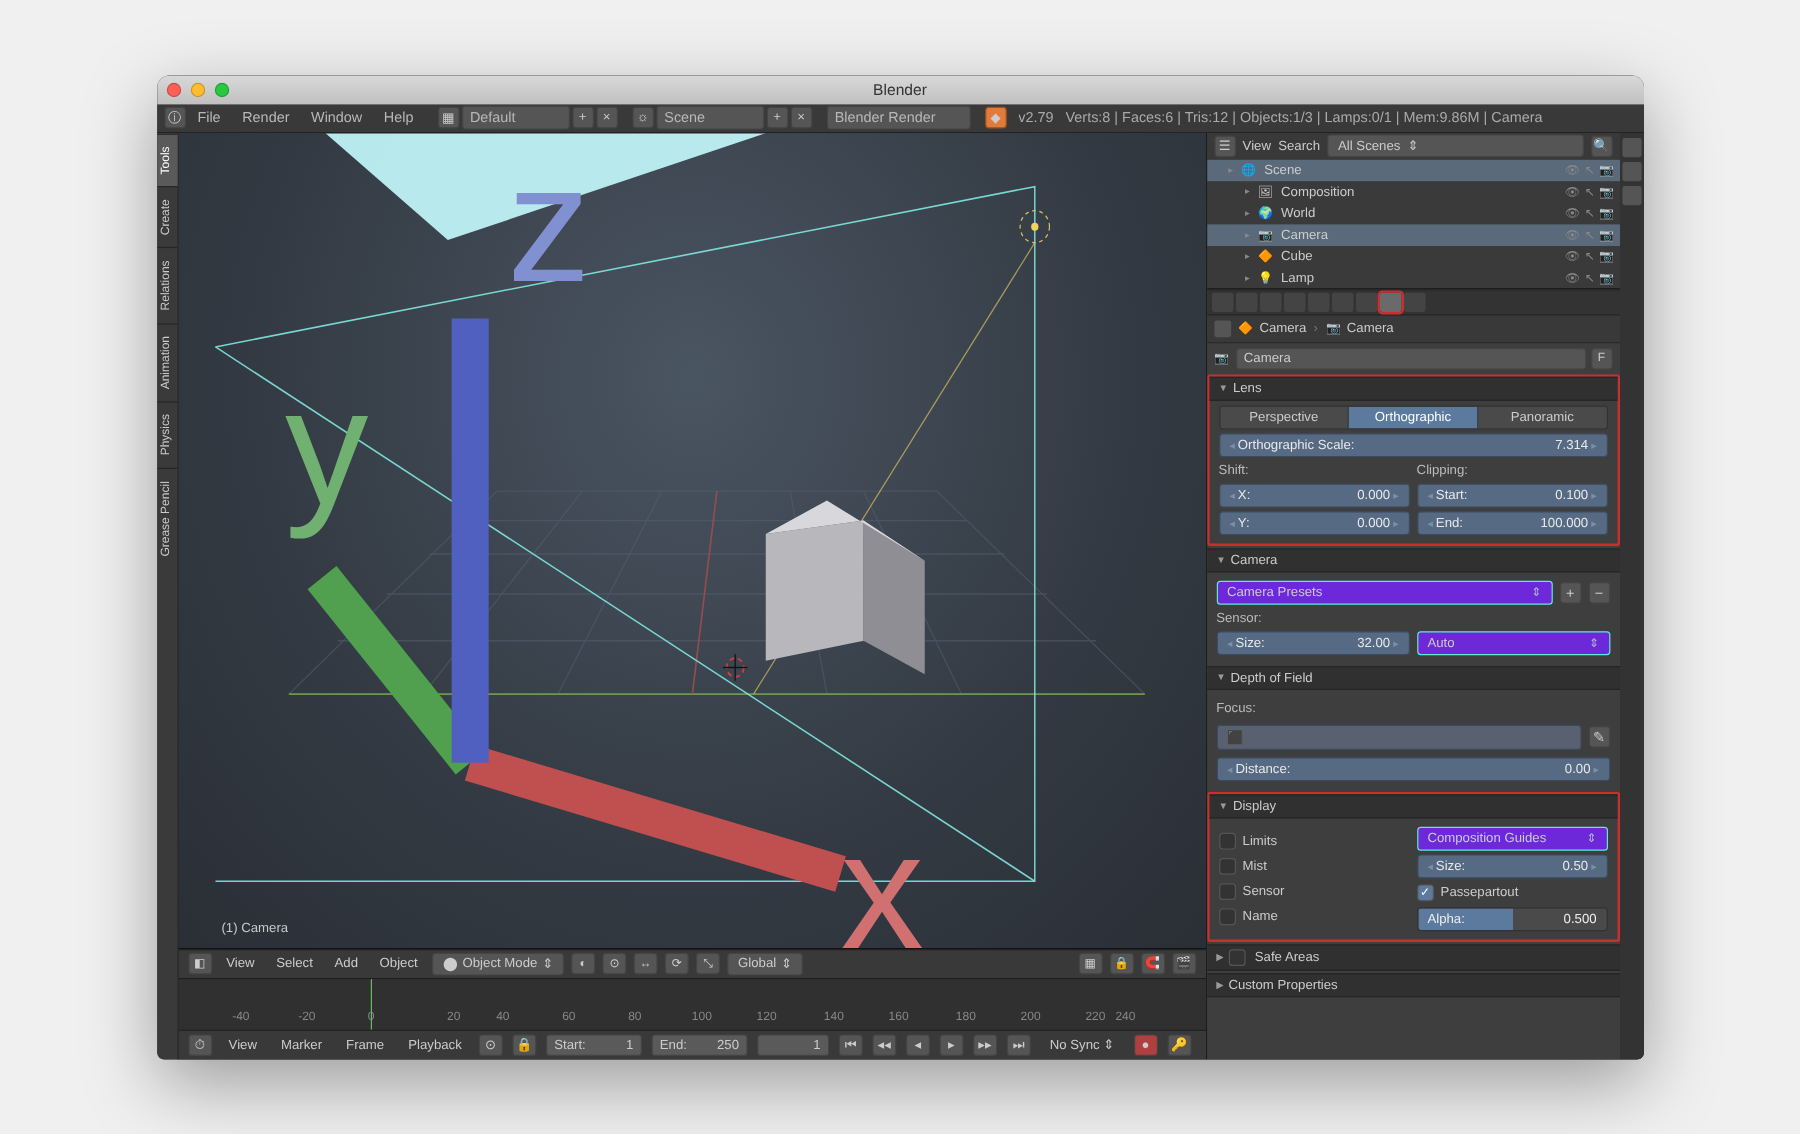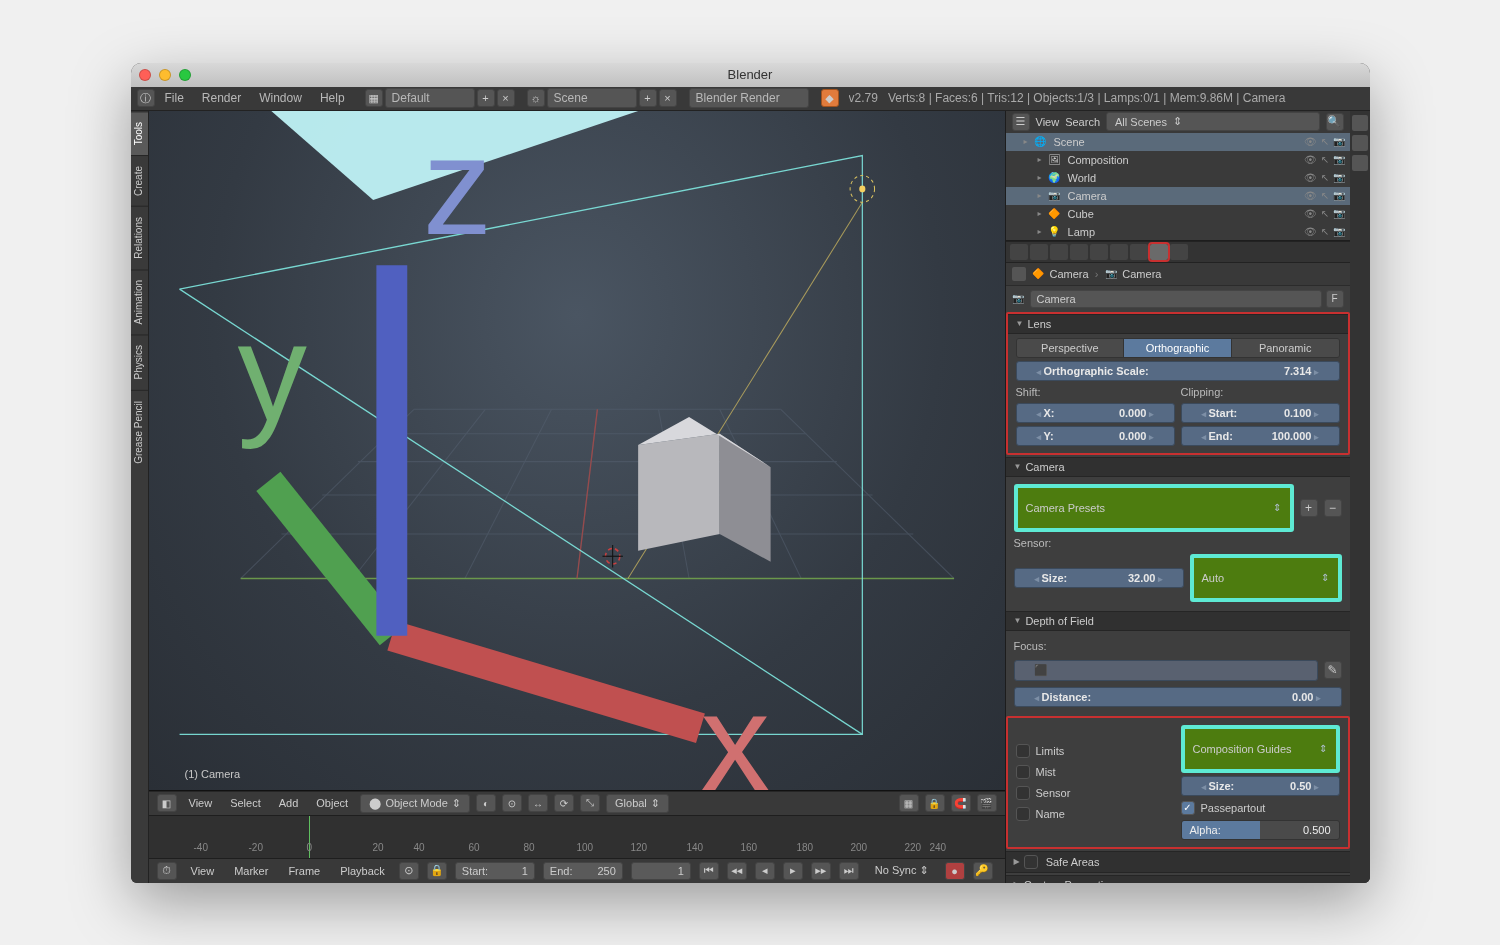--- a/index.html
+++ b/index.html
@@ -78,26 +78,26 @@
 .sechdr{background:#303030;padding:3px 8px;display:flex;align-items:center;gap:4px;border-top:1px solid #252525;border-bottom:1px solid #252525;}
 .sechdr::before{content:"▼";font-size:8px;color:#999;}
 .sechdr.collapsed::before{content:"▶";}
 .secbody{padding:4px 8px;}
 .row{display:flex;gap:6px;margin:3px 0;align-items:center;}
 .col{flex:1;display:flex;flex-direction:column;gap:3px;}
 .tabbtns{display:flex;gap:0;border:1px solid #333;border-radius:3px;overflow:hidden;}
 .tabbtn{flex:1;text-align:center;padding:3px 4px;background:#4a4a4a;border-right:1px solid #333;}
 .tabbtn:last-child{border-right:none;}
 .tabbtn.active{background:#5c7a9e;color:#fff;}
-.numfield{background:#566a84;border:1px solid #3b4a5c;border-radius:3px;padding:3px 20px;display:flex;justify-content:space-between;align-items:center;color:#e8e8e8;font-weight:bold;}
+.numfield{background:#566a84;border:1px solid #3b4a5c;border-radius:3px;padding:3px 8px;display:flex;justify-content:space-between;align-items:center;color:#e8e8e8;}
 .numfield.dim{background:#596170;}
 .numfield .lab::before{content:"◂ ";color:#7d8fa6;font-size:9px;}
 .numfield .val::after{content:" ▸";color:#7d8fa6;font-size:9px;}
 .label{color:#bbb;padding:2px 0;}
-.ddwide{background:#4d7c0f;border:4px solid #5eead4;border-radius:3px;padding:14px 8px;display:flex;justify-content:space-between;align-items:center;}
+.ddwide{background:#6d28d9;border:1px solid #5eead4;border-radius:3px;padding:3px 8px;display:flex;justify-content:space-between;align-items:center;}
 .ddwide::after{content:"⇕";font-size:10px;color:#b0bfd0;}
 .ckrow{display:flex;align-items:center;gap:6px;padding:2px 0;}
 .ck{width:14px;height:14px;border:1px solid #555;border-radius:3px;background:#333;display:inline-flex;align-items:center;justify-content:center;font-size:10px;color:#fff;}
 .ck.on{background:#5c7a9e;}
 .slider{background:linear-gradient(to right,#5c7a9e 50%,#4a4a4a 50%);border:1px solid #333;border-radius:3px;padding:3px 8px;display:flex;justify-content:space-between;color:#eee;}
 .smallbtn{width:18px;height:18px;background:#555;border:1px solid #444;border-radius:3px;display:flex;align-items:center;justify-content:center;font-size:12px;}
 </style>
 </head>
 <body>
 
@@ -493,20 +493,21 @@
                   <div class="numfield">
                       <span class="lab">Distance:</span>
                       <span class="val">0.00</span>
                     </div>
                 </div>
               </div>
             </div>
           </div>
 
           <div class="section red">
+            <div class="sechdr">Display</div>
             <div class="secbody">
               <div class="row">
                 <div class="col">
                   <div class="ckrow">
                       <span class="ck"></span>
                       <span>Limits</span>
                     </div>
                   <div class="ckrow">
                       <span class="ck"></span>
                       <span>Mist</span>

